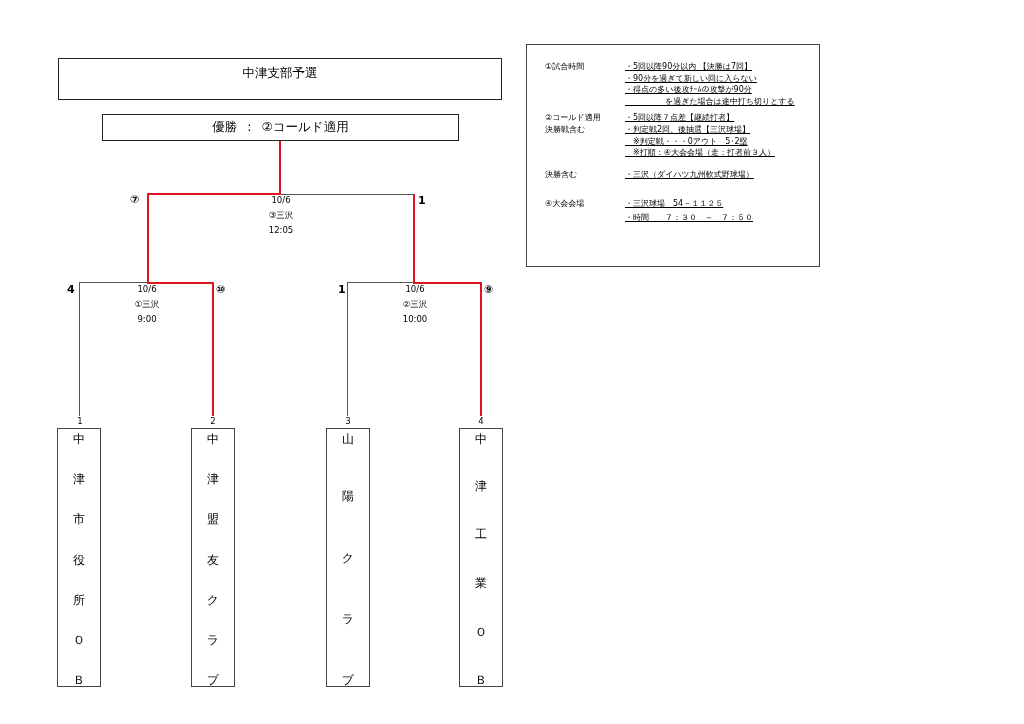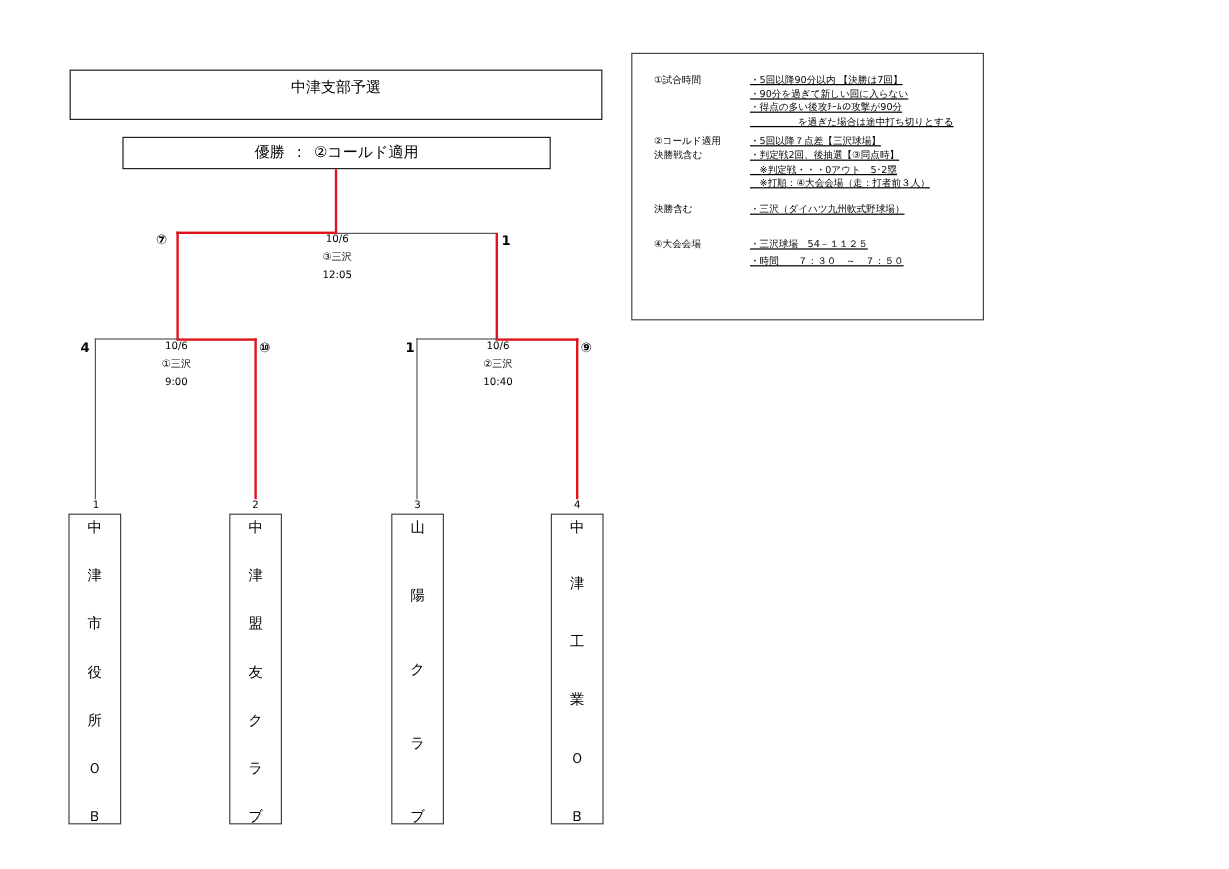--- a/index.html
+++ b/index.html
@@ -52,25 +52,25 @@
 <div class="abs rules-box">
   <div class="rule-row" style="top:16px;">
     <span class="rule-label">①試合時間</span>
     <span class="rule-val" style="top:0">・5回以降90分以内 【決勝は7回】</span>
     <span class="rule-val" style="top:11.5px">・90分を過ぎて新しい回に入らない</span>
     <span class="rule-val" style="top:23px">・得点の多い後攻ﾁｰﾑの攻撃が90分</span>
     <span class="rule-val" style="top:34.5px">　　　　　を過ぎた場合は途中打ち切りとする</span>
   </div>
   <div class="rule-row" style="top:67px;">
     <span class="rule-label">②コールド適用</span>
-    <span class="rule-val" style="top:0">・5回以降７点差【三沢球場】</span>
+    <span class="rule-val" style="top:0">・5回以降７点差【継続打者】</span>
   </div>
   <div class="rule-row" style="top:79px;">
     <span class="rule-label">決勝戦含む</span>
-    <span class="rule-val" style="top:0">・判定戦2回、後抽選【③同点時】</span>
+    <span class="rule-val" style="top:0">・判定戦2回、後抽選【三沢球場】</span>
     <span class="rule-val" style="top:11.5px">　※判定戦・・・0アウト　5･2塁</span>
     <span class="rule-val" style="top:23px">　※打順：④大会会場（走：打者前３人）</span>
   </div>
   <div class="rule-row" style="top:124px;">
     <span class="rule-label">決勝含む</span>
     <span class="rule-val" style="top:0">・三沢（ダイハツ九州軟式野球場）</span>
   </div>
   <div class="rule-row" style="top:153px;">
     <span class="rule-label">④大会会場</span>
     <span class="rule-val" style="top:0">・三沢球場　54－１１２５</span>
@@ -108,21 +108,21 @@
   <div>10/6</div>
   <div>①三沢</div>
   <div>9:00</div>
 </div>
 
 <div class="score" style="left:338px; top:283px;">1</div>
 <div class="score" style="left:484px; top:283px;">⑨</div>
 <div class="game-info" style="left:365px; top:282px;">
   <div>10/6</div>
   <div>②三沢</div>
-  <div>10:40</div>
+  <div>10:00</div>
 </div>
 
 <div class="seed" style="left:70px; top:416px;">1</div>
 <div class="seed" style="left:203px; top:416px;">2</div>
 <div class="seed" style="left:338px; top:416px;">3</div>
 <div class="seed" style="left:471px; top:416px;">4</div>
 
 <div class="team-box" style="left:57px;">
   <div class="team-char" style="top:2px">中</div>
   <div class="team-char" style="top:42px">津</div>

